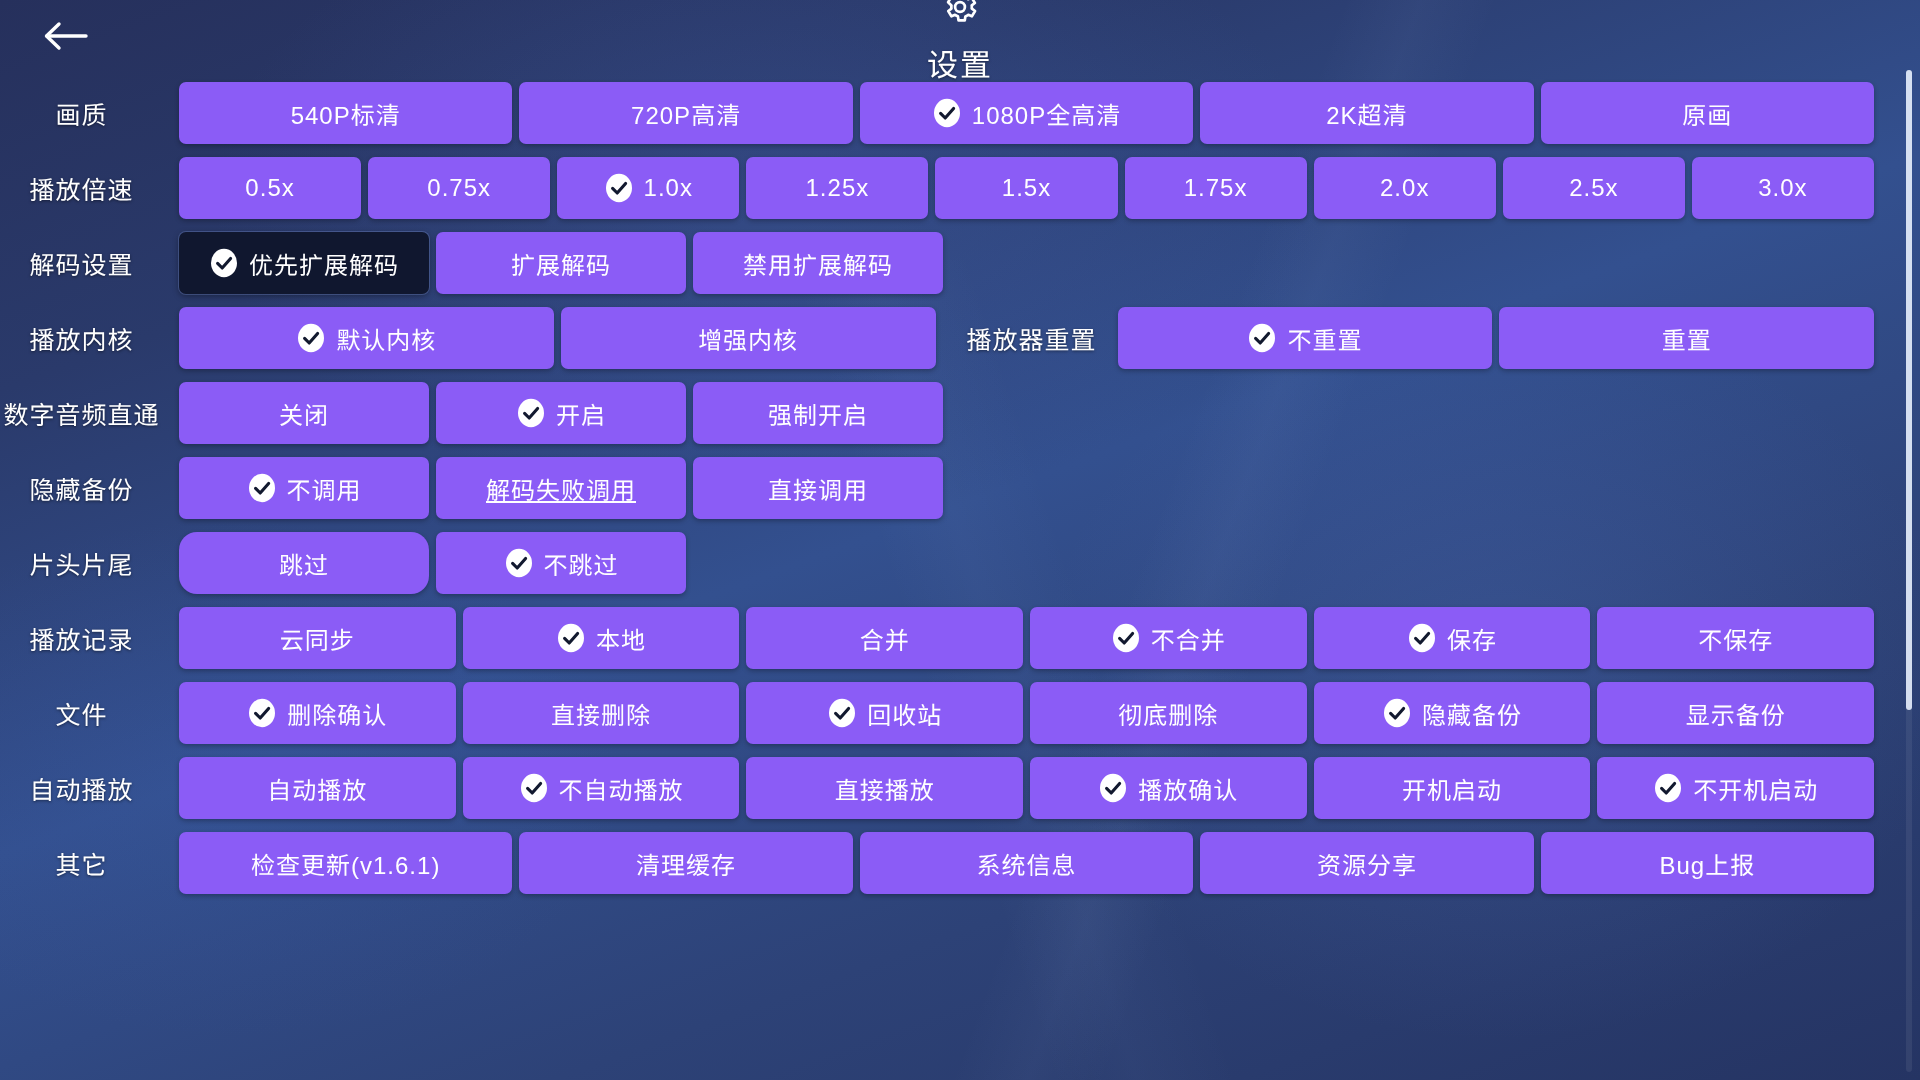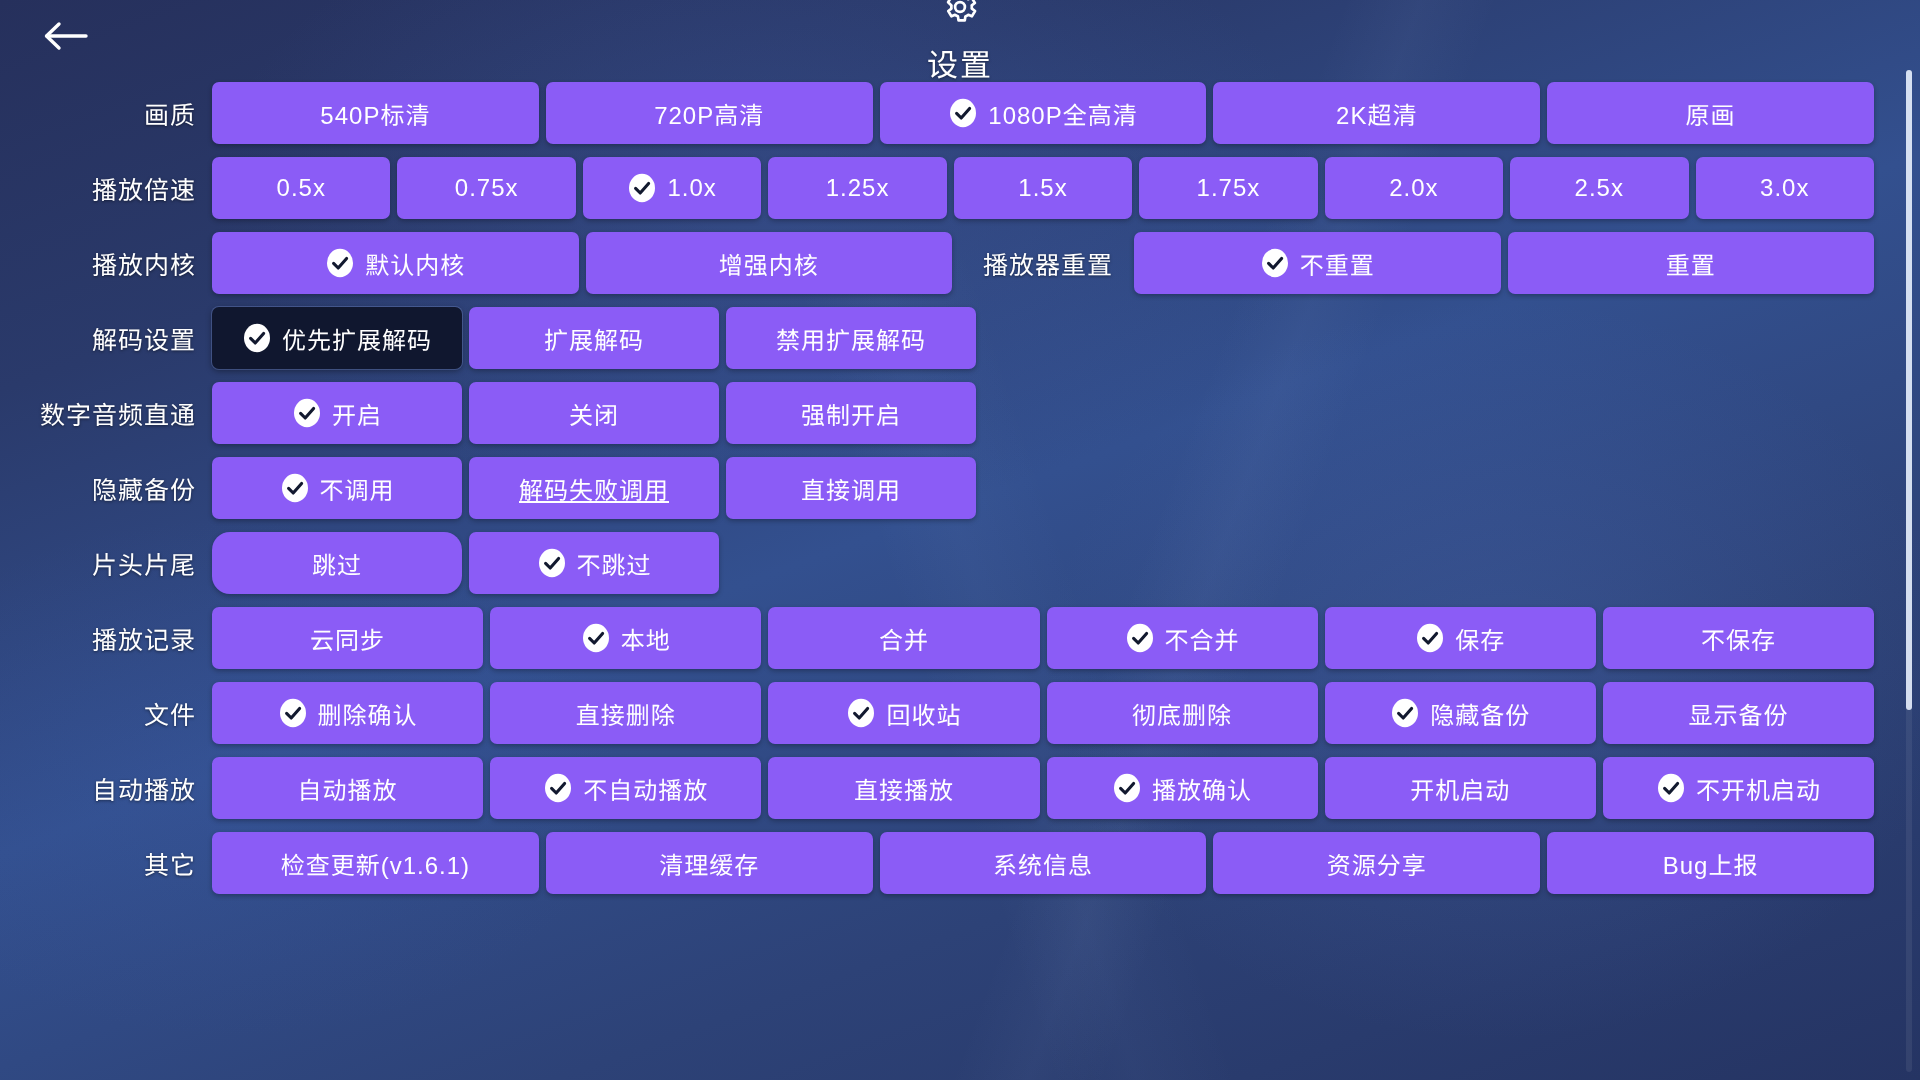--- a/index.html
+++ b/index.html
@@ -64,22 +64,22 @@
     overflow:hidden;
   }
   .setting-row {
     display:flex;
     align-items:center;
     margin-bottom:13px;
     min-height:62px;
   }
   .row-label {
     flex:none;
-    width:212px;
-    text-align:right;
+    width:179px;
+    text-align:center;
     padding-right:16px;
     font-size:25px;
     letter-spacing:1px;
     color:#ffffff;
     text-shadow:0 1px 3px rgba(0,0,0,.5);
     white-space:nowrap;
   }
   .row-items {
     display:flex;
     align-items:center;
@@ -229,20 +229,40 @@
         </div>
         <div class="opt dark g1">
           <span class="lbl">2.5x</span>
         </div>
         <div class="opt dark g1">
           <span class="lbl">3.0x</span>
         </div>
       </div>
     </div>
     <div class="setting-row">
+      <div class="row-label">解码设置</div>
+      <div class="row-items">
+        <div class="opt focus" style="flex: 0 0 250px;">
+          <span class="check">
+            <svg width="30" height="30" viewBox="0 0 30 30" aria-hidden="true">
+              <ellipse cx="15" cy="15" rx="13" ry="14.2" fill="#ffffff"></ellipse>
+              <path d="M8.6 15.3 L13.2 20 L21.6 10.4" stroke="#12192f" stroke-width="3.1" fill="none" stroke-linecap="round" stroke-linejoin="round"></path>
+            </svg>
+          </span>
+          <span class="lbl">优先扩展解码</span>
+        </div>
+        <div class="opt dark" style="flex: 0 0 250px;">
+          <span class="lbl">扩展解码</span>
+        </div>
+        <div class="opt dark" style="flex: 0 0 250px;">
+          <span class="lbl">禁用扩展解码</span>
+        </div>
+      </div>
+    </div>
+    <div class="setting-row">
       <div class="row-label">播放内核</div>
       <div class="row-items">
         <div class="opt dark g1">
           <span class="check">
             <svg width="30" height="30" viewBox="0 0 30 30" aria-hidden="true">
               <ellipse cx="15" cy="15" rx="13" ry="14.2" fill="#ffffff"></ellipse>
               <path d="M8.6 15.3 L13.2 20 L21.6 10.4" stroke="#12192f" stroke-width="3.1" fill="none" stroke-linecap="round" stroke-linejoin="round"></path>
             </svg>
           </span>
           <span class="lbl">默认内核</span>
@@ -259,53 +279,33 @@
             </svg>
           </span>
           <span class="lbl">不重置</span>
         </div>
         <div class="opt dark g1">
           <span class="lbl">重置</span>
         </div>
       </div>
     </div>
     <div class="setting-row">
-      <div class="row-label">解码设置</div>
-      <div class="row-items">
-        <div class="opt focus" style="flex: 0 0 250px;">
-          <span class="check">
-            <svg width="30" height="30" viewBox="0 0 30 30" aria-hidden="true">
-              <ellipse cx="15" cy="15" rx="13" ry="14.2" fill="#ffffff"></ellipse>
-              <path d="M8.6 15.3 L13.2 20 L21.6 10.4" stroke="#12192f" stroke-width="3.1" fill="none" stroke-linecap="round" stroke-linejoin="round"></path>
-            </svg>
-          </span>
-          <span class="lbl">优先扩展解码</span>
-        </div>
-        <div class="opt dark" style="flex: 0 0 250px;">
-          <span class="lbl">扩展解码</span>
-        </div>
-        <div class="opt dark" style="flex: 0 0 250px;">
-          <span class="lbl">禁用扩展解码</span>
-        </div>
-      </div>
-    </div>
-    <div class="setting-row">
       <div class="row-label">数字音频直通</div>
       <div class="row-items">
         <div class="opt dark" style="flex: 0 0 250px;">
+          <span class="lbl">关闭</span>
+        </div>
+        <div class="opt dark" style="flex: 0 0 250px;">
           <span class="check">
             <svg width="30" height="30" viewBox="0 0 30 30" aria-hidden="true">
               <ellipse cx="15" cy="15" rx="13" ry="14.2" fill="#ffffff"></ellipse>
               <path d="M8.6 15.3 L13.2 20 L21.6 10.4" stroke="#12192f" stroke-width="3.1" fill="none" stroke-linecap="round" stroke-linejoin="round"></path>
             </svg>
           </span>
           <span class="lbl">开启</span>
-        </div>
-        <div class="opt dark" style="flex: 0 0 250px;">
-          <span class="lbl">关闭</span>
         </div>
         <div class="opt dark" style="flex: 0 0 250px;">
           <span class="lbl">强制开启</span>
         </div>
       </div>
     </div>
     <div class="setting-row">
       <div class="row-label">隐藏备份</div>
       <div class="row-items">
         <div class="opt dark" style="flex: 0 0 250px;">

